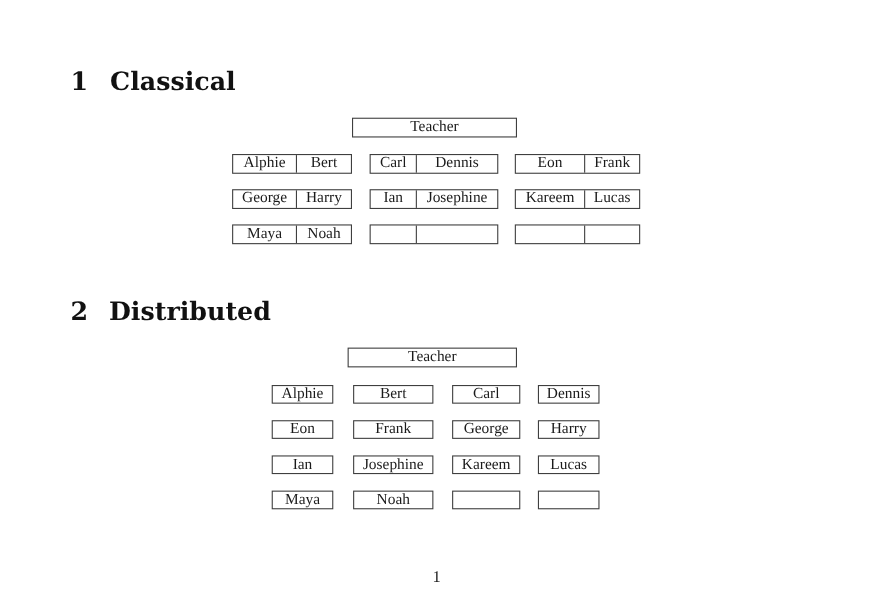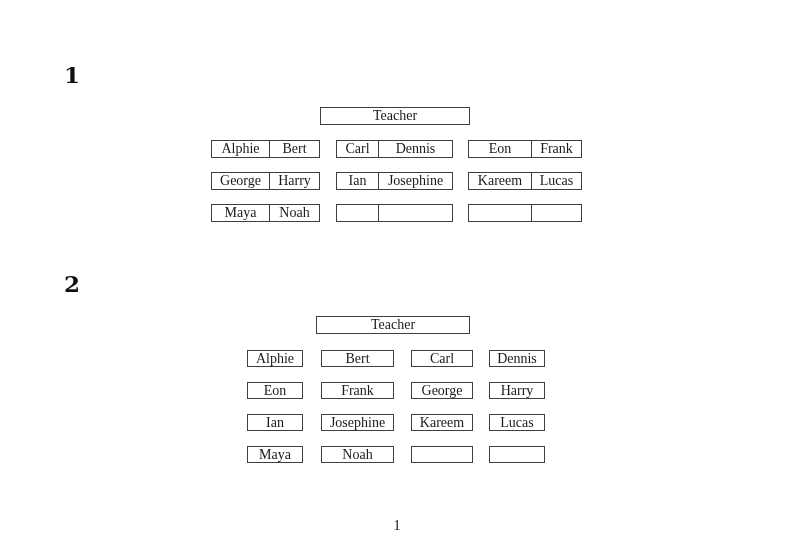--- a/index.html
+++ b/index.html
@@ -15,20 +15,21 @@
   .seat-l{border-right:1px solid #3f3f3f;}
   .seat-r{flex:1;}
   .pagenum{position:absolute;left:0;top:517px;width:794px;text-align:center;font-size:15px;color:#222222;}
 </style>
 </head>
 <body>
 
 <div class="page">
 
   <span class="hnum" style="left:64px;top:63px;">1</span>
+  <span class="htitle" style="left:100px;top:63px;">Classical</span>
 
   <div class="sbox" style="left:320px;top:107px;width:150px;height:18px;">Teacher</div>
 
   <div class="desk" style="left:211px;top:140px;width:109px;height:18px;">
     <div class="seat seat-l" style="width:58px;">Alphie</div>
     <div class="seat seat-r">Bert</div>
   </div>
   <div class="desk" style="left:336px;top:140px;width:117px;height:18px;">
     <div class="seat seat-l" style="width:42px;">Carl</div>
     <div class="seat seat-r">Dennis</div>
@@ -58,20 +59,21 @@
   <div class="desk" style="left:336px;top:204px;width:117px;height:18px;">
     <div class="seat seat-l" style="width:42px;"></div>
     <div class="seat seat-r"></div>
   </div>
   <div class="desk" style="left:468px;top:204px;width:114px;height:18px;">
     <div class="seat seat-l" style="width:63px;"></div>
     <div class="seat seat-r"></div>
   </div>
 
   <span class="hnum" style="left:64px;top:272px;">2</span>
+  <span class="htitle" style="left:99px;top:272px;">Distributed</span>
 
   <div class="sbox" style="left:316px;top:316px;width:154px;height:18px;">Teacher</div>
 
   <div class="sbox" style="left:247px;top:350px;width:56px;height:17px;">Alphie</div>
   <div class="sbox" style="left:321px;top:350px;width:73px;height:17px;">Bert</div>
   <div class="sbox" style="left:411px;top:350px;width:62px;height:17px;">Carl</div>
   <div class="sbox" style="left:489px;top:350px;width:56px;height:17px;">Dennis</div>
 
   <div class="sbox" style="left:247px;top:382px;width:56px;height:17px;">Eon</div>
   <div class="sbox" style="left:321px;top:382px;width:73px;height:17px;">Frank</div>

